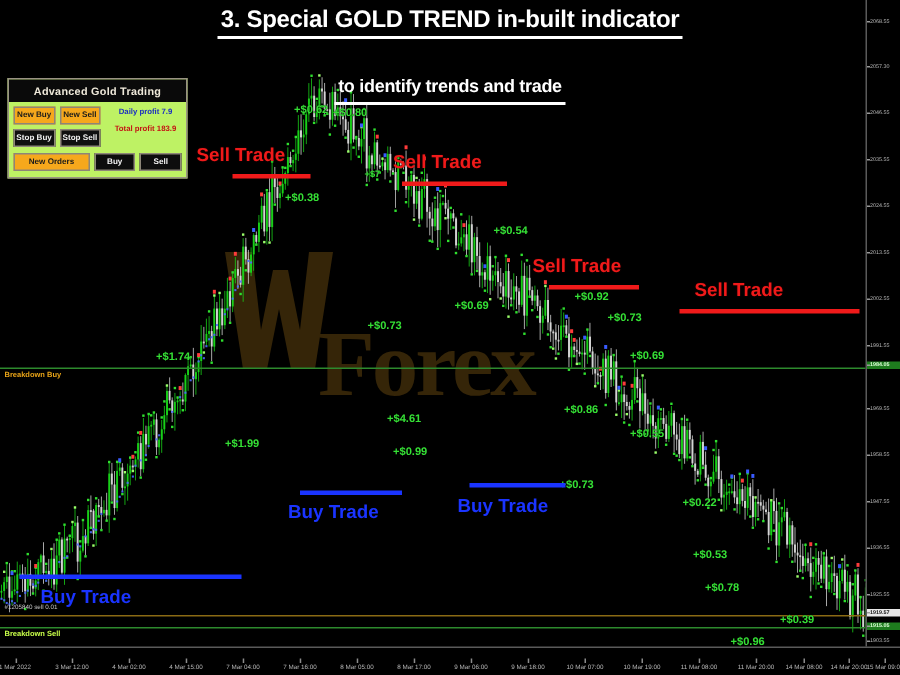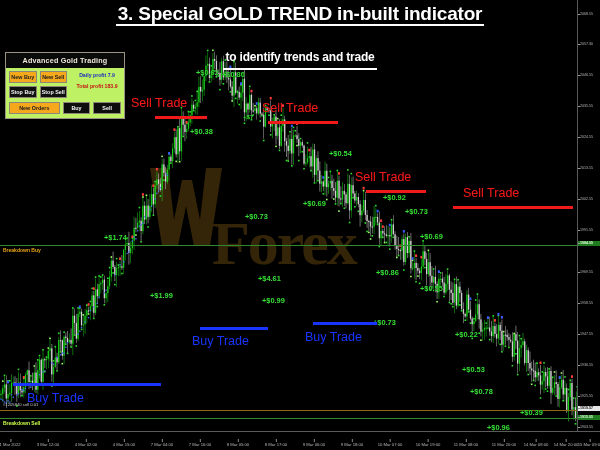--- a/index.html
+++ b/index.html
@@ -1,21 +1,21 @@
 <!DOCTYPE html>
 <html><head>
 <meta charset="utf-8">
 <style>
   html,body{margin:0;padding:0;background:#000;}
   body{width:600px;height:450px;overflow:hidden;font-family:"Liberation Sans",sans-serif;}
   #stage{position:relative;width:600px;height:450px;background:#000;overflow:hidden;}
 
   
   .title-wrap{position:absolute;left:0;top:4px;width:600px;text-align:center;z-index:60;}
-  .title-line{display:inline-block;color:#fff;font-weight:bold;font-size:19px;
+  .title-line{display:inline-block;color:#fff;font-weight:bold;font-size:16px;
               letter-spacing:-0.2px;line-height:19px;border-bottom:2px solid #fff;padding:0 2px 1px 2px;}
   .title-line.l2{margin-top:22px;font-size:12px;}
   #priceaxis{position:absolute;right:0;top:0;width:22px;height:432px;background:#000;
              border-left:1px solid #5a5a5a;z-index:40;}
   #timeaxis{position:absolute;left:0;bottom:0;width:600px;height:18px;background:#000;
             border-top:1px solid #5a5a5a;z-index:40;}
 
   .ptick{position:absolute;right:0;width:22px;color:#b9b9b9;font-size:3.6px;
          font-family:"Liberation Sans",sans-serif;line-height:5px;white-space:nowrap;
          text-align:left;padding-left:2px;box-sizing:border-box;}
@@ -34,21 +34,21 @@
            letter-spacing:-2px;font-family:"Liberation Serif",serif;}
   #wm-mark{position:absolute;left:-10px;top:10px;width:90px;height:92px;}
 
   
   .hline{position:absolute;left:0;width:578px;height:0;z-index:12;}
   .hline .ln{position:absolute;left:0;width:578px;border-top:1px solid;}
   .hline .lbl{position:absolute;left:3px;top:2px;font-size:5px;white-space:nowrap;font-weight:bold;}
   .hline .lbl2{position:absolute;left:3px;top:-8px;font-size:4.2px;white-space:nowrap;color:#c8c8c8;}
 
   
-  .ann{position:absolute;z-index:50;white-space:nowrap;font-weight:normal;}
+  .ann{position:absolute;z-index:50;white-space:nowrap;font-weight:bold;}
   .ann .txt{display:block;font-size:12.5px;line-height:14px;}
   .ann .bar{display:block;height:3px;border-radius:0;}
   .ann.sell .txt{color:#f01a1a;text-shadow:0 0 1px #400;}
   .ann.sell .bar{background:#f01a1a;}
   .ann.buy .txt{color:#1a34ff;}
   .ann.buy .bar{background:#1a34ff;}
 
   
   .ptag{position:absolute;color:#35e035;font-size:6.2px;font-weight:bold;z-index:30;white-space:nowrap;
         text-shadow:0 0 1px #000;}

